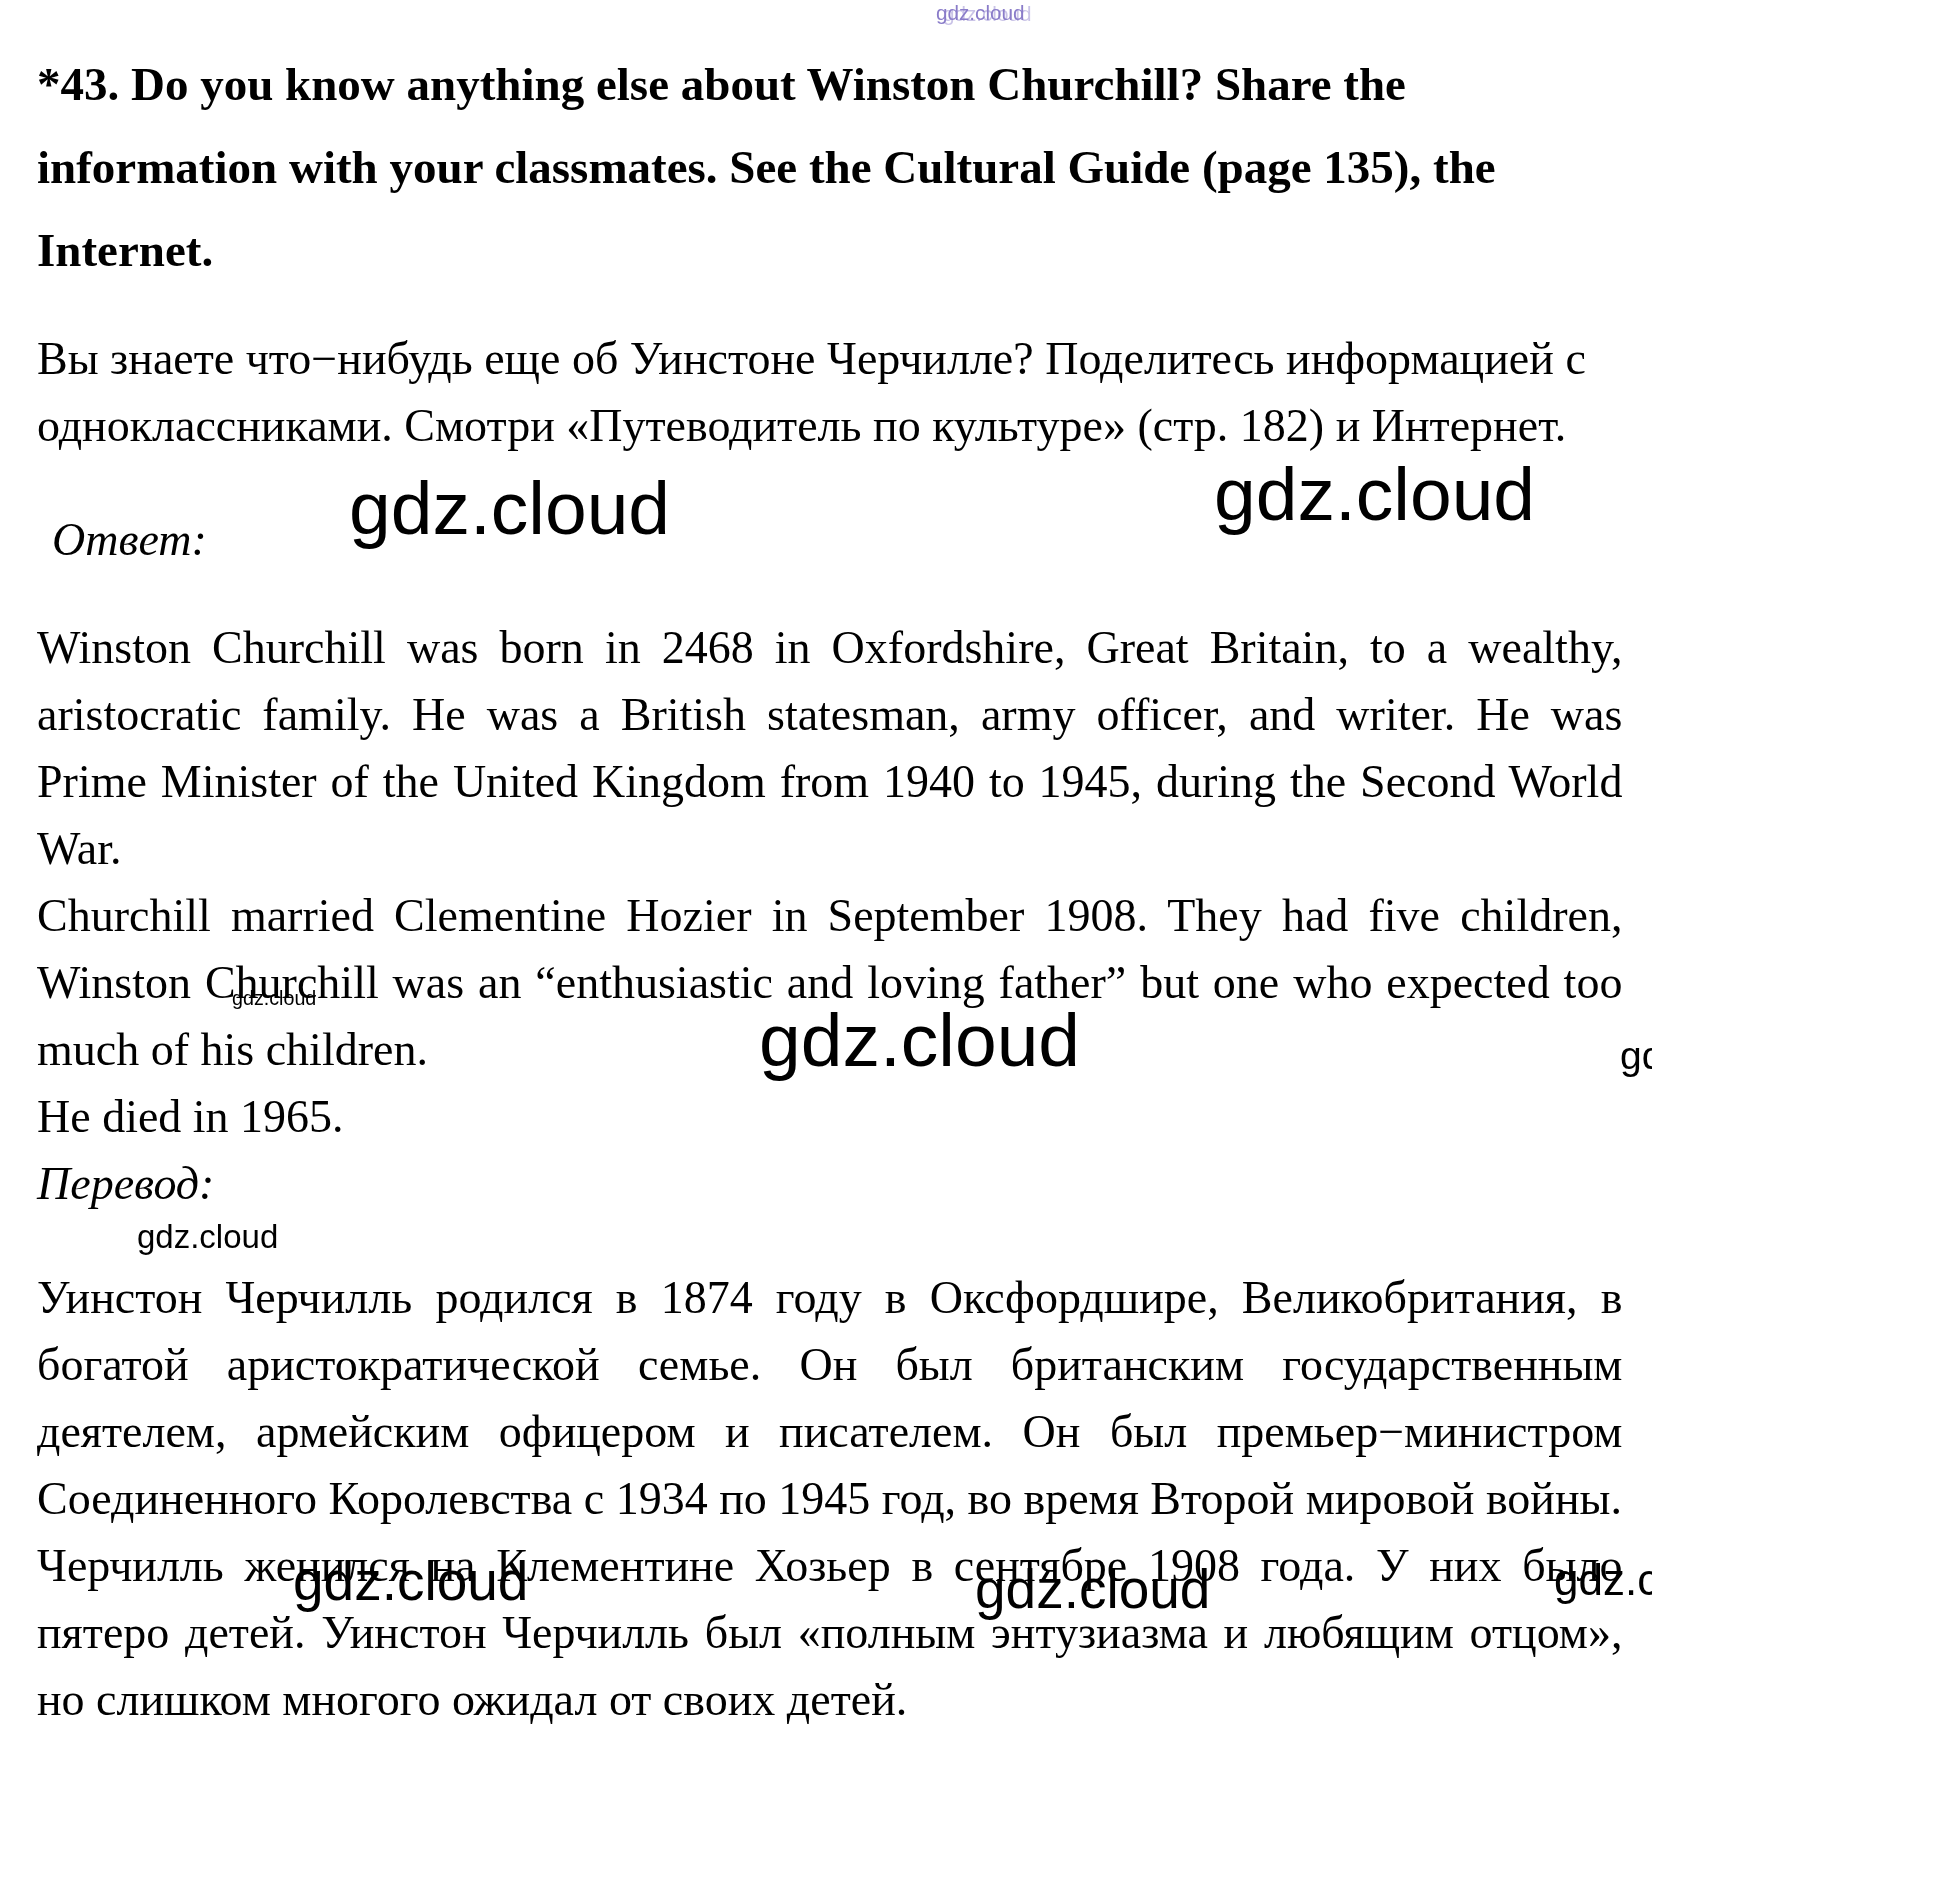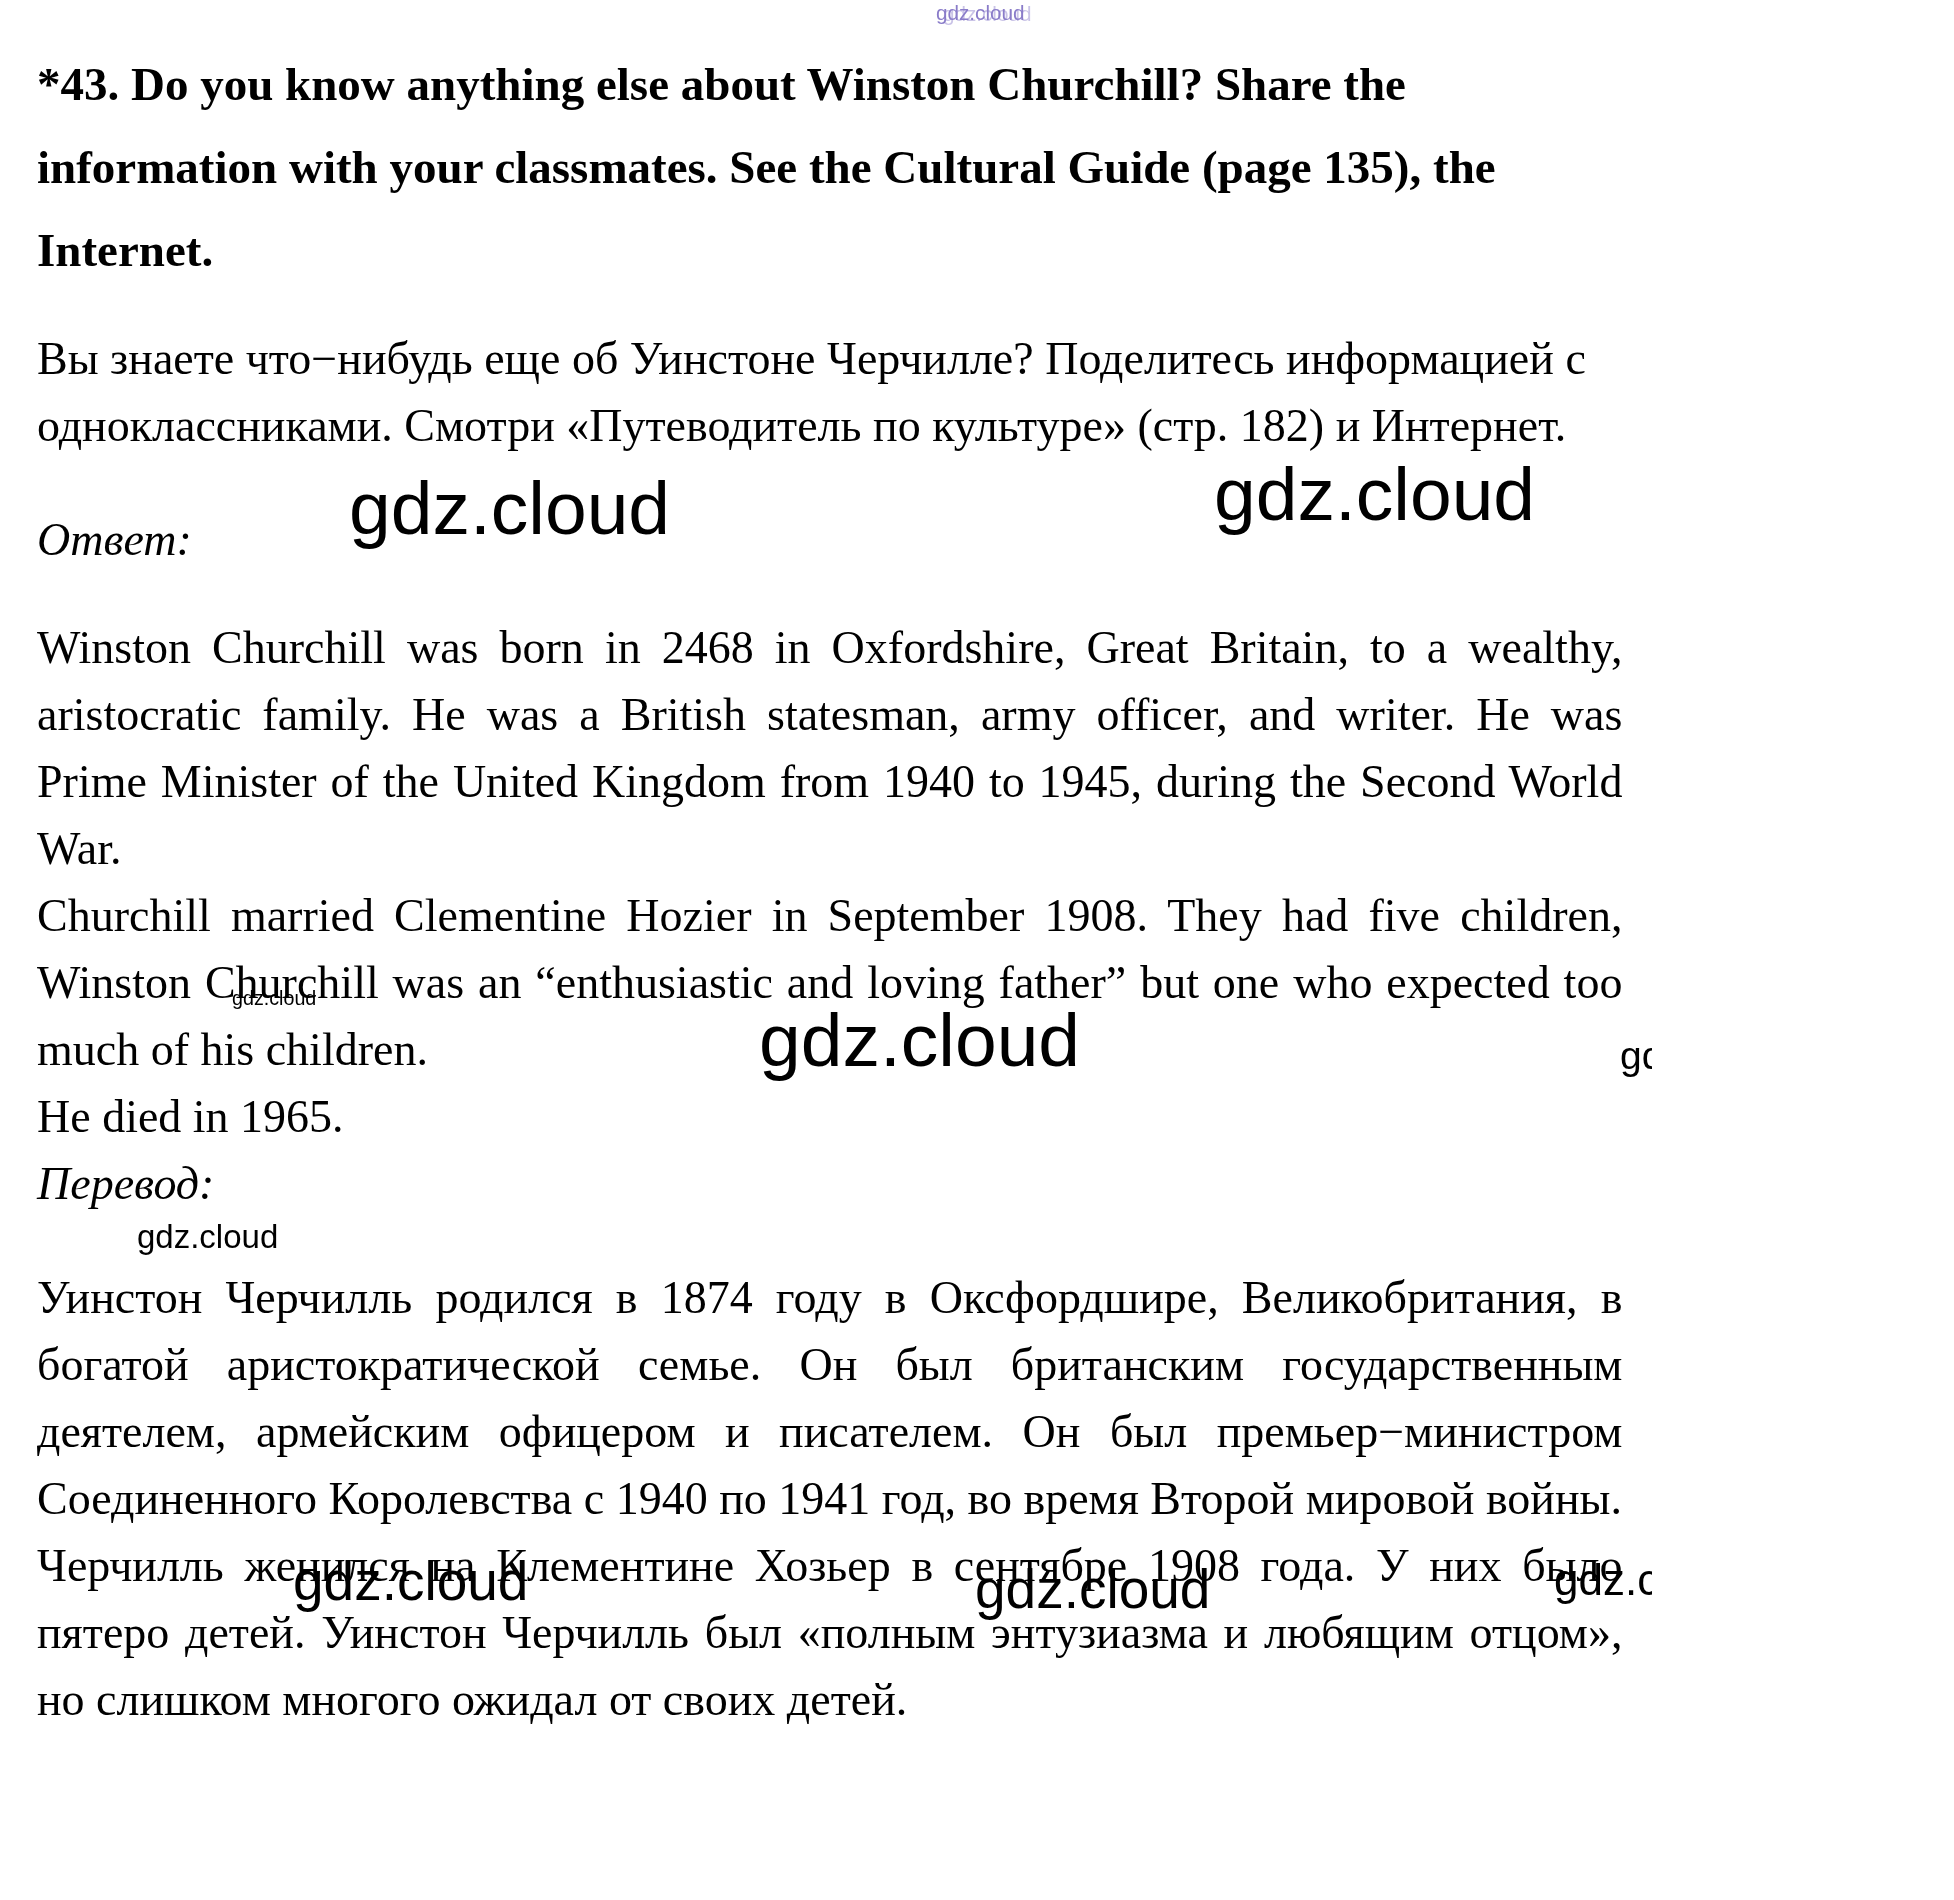--- a/index.html
+++ b/index.html
@@ -31,20 +31,21 @@
     margin: 0;
     text-align: left;
   }
   .label {
     font-style: italic;
     margin: 0;
   }
   .answer-label {
     margin-top: 47px;
     margin-bottom: 41px;
+    margin-left: 15px;
   }
   .translation-label {
     margin-top: 0;
     margin-bottom: 47px;
   }
   .para {
     margin: 0;
     text-align: justify;
   }
   
@@ -94,17 +95,17 @@
   <p class="task-ru">Вы знаете что−нибудь еще об Уинстоне Черчилле? Поделитесь информацией с одноклассниками. Смотри «Путеводитель по культуре» (стр. 182) и Интернет.</p>
 
   <p class="label answer-label">Ответ:</p>
 
   <p class="para">Winston Churchill was born in 2468 in Oxfordshire, Great Britain, to a wealthy, aristocratic family. He was a British statesman, army officer, and writer. He was Prime Minister of the United Kingdom from 1940 to 1945, during the Second World War.</p>
   <p class="para">Churchill married Clementine Hozier in September 1908. They had five children, Winston Churchill was an “enthusiastic and loving father” but one who expected too much of his children.</p>
   <p class="para">He died in 1965.</p>
 
   <p class="label translation-label">Перевод:</p>
 
-  <p class="para">Уинстон Черчилль родился в 1874 году в Оксфордшире, Великобритания, в богатой аристократической семье. Он был британским государственным деятелем, армейским офицером и писателем. Он был премьер−министром Соединенного Королевства с 1940 по 1941 год, во время Второй мировой войны.</p>
+  <p class="para">Уинстон Черчилль родился в 1874 году в Оксфордшире, Великобритания, в богатой аристократической семье. Он был британским государственным деятелем, армейским офицером и писателем. Он был премьер−министром Соединенного Королевства с 1934 по 1945 год, во время Второй мировой войны.</p>
   <p class="para">Черчилль женился на Клементине Хозьер в сентябре 1908 года. У них было пятеро детей. Уинстон Черчилль был «полным энтузиазма и любящим отцом», но слишком многого ожидал от своих детей.</p>
 
 </div>
 
 
 </body></html>

